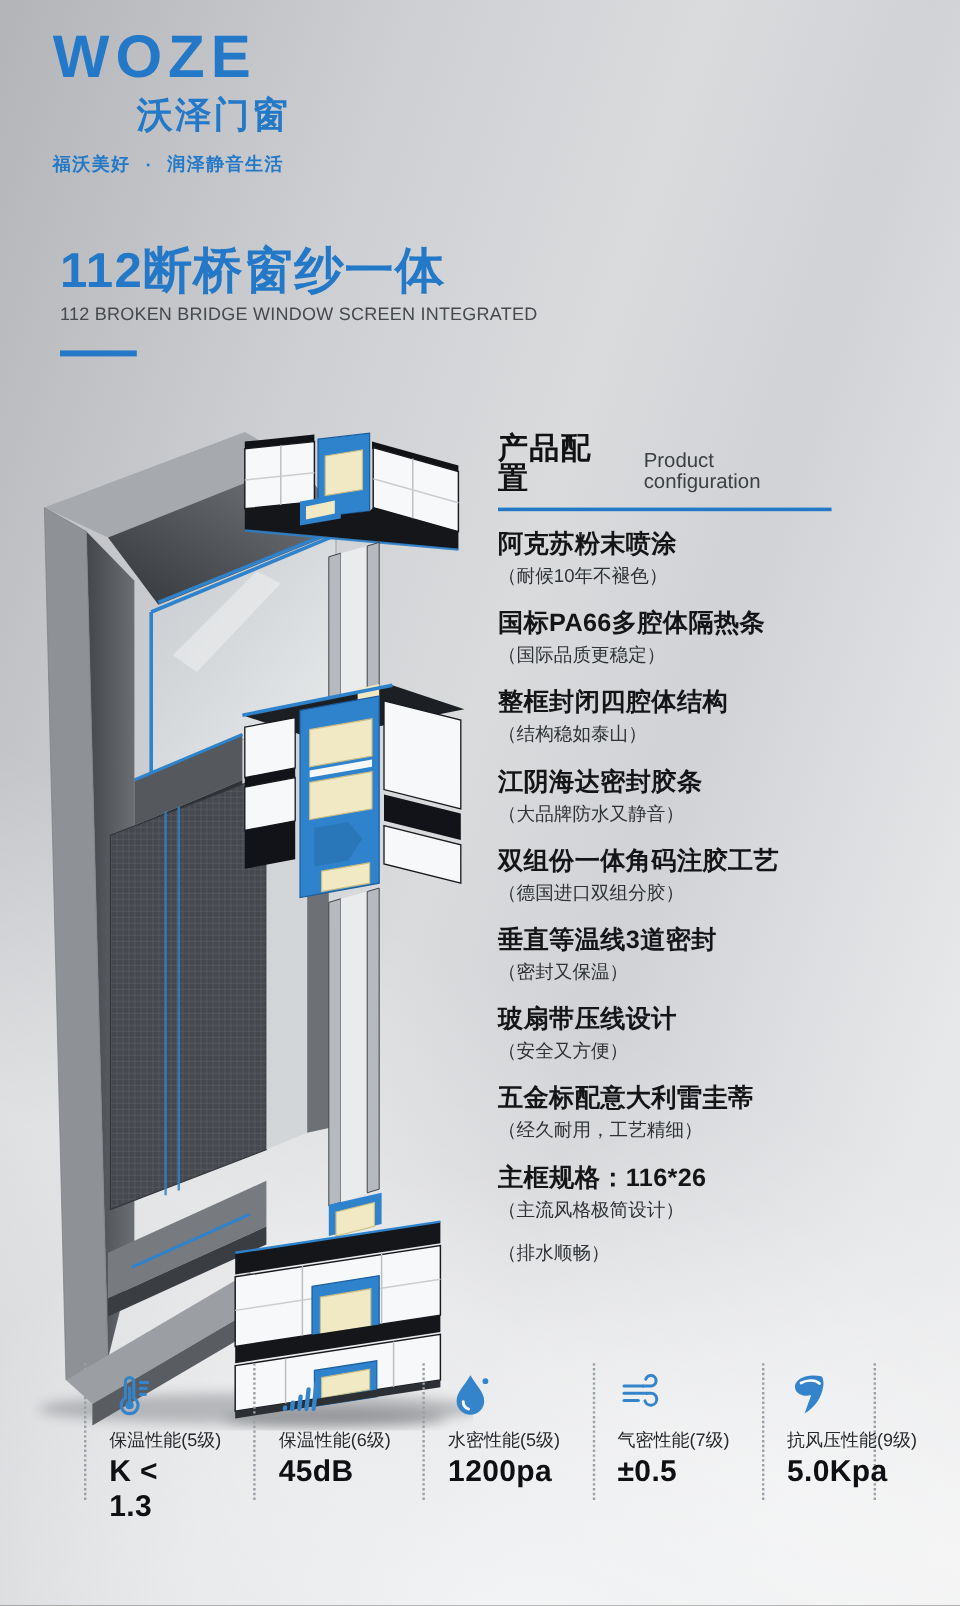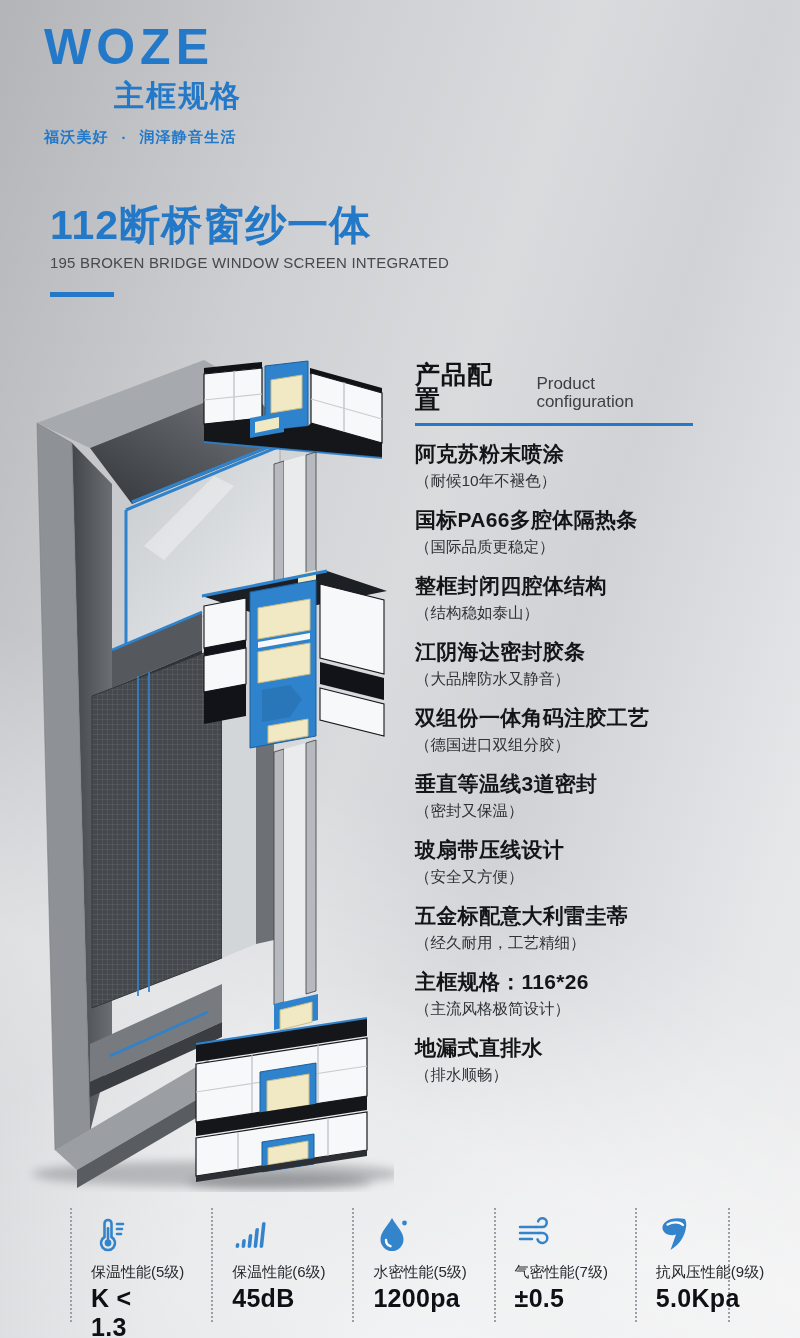--- a/index.html
+++ b/index.html
@@ -27,43 +27,43 @@
   .config-header{display:flex;align-items:flex-end;gap:20px;padding-bottom:11px;border-bottom:3px solid var(--accent);}
   .config-h-cn{font-size:25px;font-weight:700;color:#101214;letter-spacing:1px;line-height:1;}
   .config-h-en{font-size:17px;color:#3c4043;line-height:1.1;}
   .config-item{margin-top:14px;}
   .config-item:first-of-type{margin-top:26px;}
   .item-title{font-size:21px;font-weight:700;color:#131517;line-height:27px;letter-spacing:.3px;}
   .item-desc{font-size:15.5px;color:#2e3236;line-height:22px;margin-top:3px;}
   
   .product-visual{position:absolute;left:22px;top:344px;width:372px;height:848px;margin:0;}
   
-  .specs{position:absolute;left:70px;top:1208px;width:660px;height:114px;display:flex;gap:48px;}
+  .specs{position:absolute;left:70px;top:1136px;width:660px;height:114px;display:flex;gap:48px;}
   .spec{flex:1 1 0;border-left:2px dotted #9aa0a6;padding:6px 0 0 19px;min-width:0;}
   .spec:last-child{border-right:2px dotted #9aa0a6;}
   .spec-icon{display:block;width:40px;height:40px;}
   .spec-label{font-size:15px;color:#26292c;margin-top:9px;white-space:nowrap;}
   .spec-value{font-size:25px;font-weight:700;color:#0e1013;margin-top:2px;letter-spacing:.3px;}
   :root{--accent:#2379C8;--icon:#3484CC;}
 </style>
 </head>
 <body>
 
 <div class="poster">
   <div class="sheen"></div>
 
   <header class="brand">
     <div class="brand-name">WOZE</div>
-    <div class="brand-cn">主框规格</div>
+    <div class="brand-cn">沃泽门窗</div>
     <div class="brand-tagline">福沃美好 · 润泽静音生活</div>
   </header>
 
   <section class="title-block">
     <h1 class="title-cn">112断桥窗纱一体</h1>
-    <div class="title-en">195 BROKEN BRIDGE WINDOW SCREEN INTEGRATED</div>
+    <div class="title-en">112 BROKEN BRIDGE WINDOW SCREEN INTEGRATED</div>
     <div class="title-bar"></div>
   </section>
 
   <figure class="product-visual">
     <svg width="372" height="848" viewBox="0 0 372 848">
       <defs>
         <pattern id="mesh" patternUnits="userSpaceOnUse" width="5" height="5">
           <rect width="5" height="5" fill="#45484d"></rect>
           <path d="M0 0H5M0 0V5" stroke="#5f636a" stroke-width="0.9"></path>
         </pattern>
@@ -210,21 +210,20 @@
     </div>
     <div class="config-item">
       <div class="item-title">五金标配意大利雷圭蒂</div>
       <div class="item-desc">（经久耐用，工艺精细）</div>
     </div>
     <div class="config-item">
       <div class="item-title">主框规格：116*26</div>
       <div class="item-desc">（主流风格极简设计）</div>
     </div>
     <div class="config-item">
-      <div class="item-title">地漏式直排水</div>
       <div class="item-desc">（排水顺畅）</div>
     </div>
   </section>
 
   <section class="specs">
 
     <div class="spec">
       <span class="spec-icon">
         <svg viewBox="0 0 40 40" width="40" height="40">
           <g fill="none" stroke="#3484CC" stroke-width="2.6" stroke-linecap="round">

